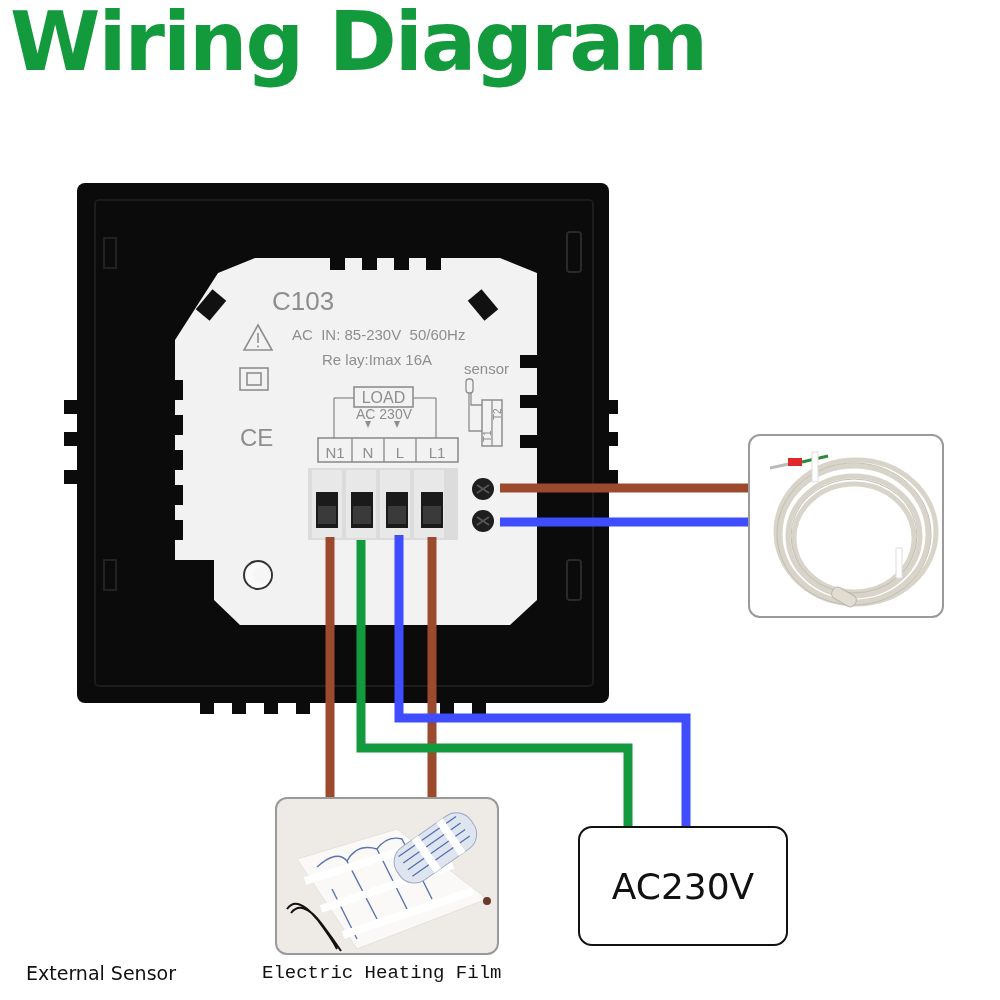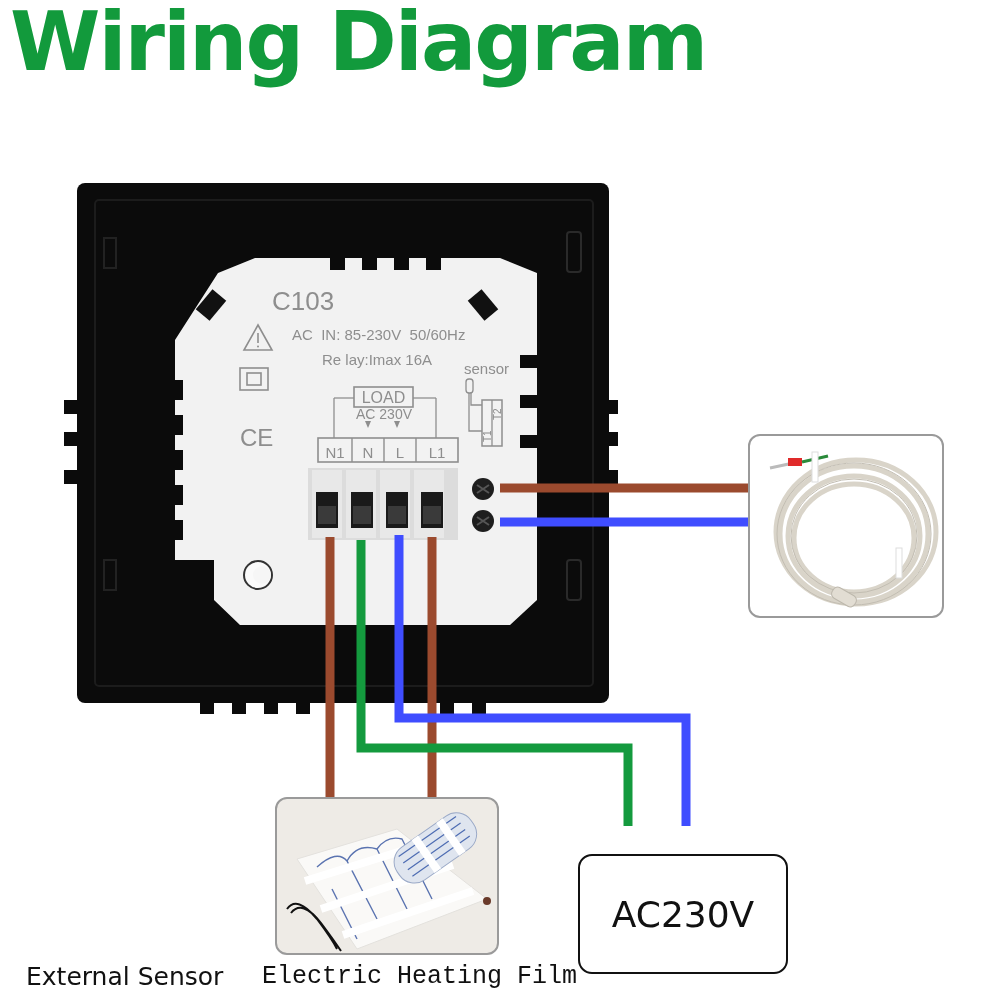--- a/index.html
+++ b/index.html
@@ -1,20 +1,20 @@
 <!DOCTYPE html>
 <html><head>
 <meta charset="utf-8">
 <style>
   html,body{margin:0;padding:0;background:#fff;}
   body{width:1000px;height:1000px;position:relative;overflow:hidden;font-family:"Liberation Sans",sans-serif;}
   .title{position:absolute;left:10px;top:-6px;font-family:"DejaVu Sans",sans-serif;font-weight:bold;font-size:82px;color:#129a3c;letter-spacing:-2px;white-space:nowrap;}
   svg.main{position:absolute;left:0;top:0;}
-  .lbl{position:absolute;font-family:"DejaVu Sans",sans-serif;font-size:25px;color:#111;white-space:nowrap;}
-  .ac-box{position:absolute;left:578px;top:826px;width:210px;height:120px;border:2px solid #111;border-radius:14px;box-sizing:border-box;display:flex;align-items:center;justify-content:center;font-family:"DejaVu Sans",sans-serif;font-size:36px;color:#111;background:#fff;margin-top:28px;}
+  .lbl{position:absolute;font-family:"DejaVu Sans",sans-serif;font-size:19px;color:#111;white-space:nowrap;}
+  .ac-box{position:absolute;left:578px;top:826px;width:210px;height:120px;border:2px solid #111;border-radius:14px;box-sizing:border-box;display:flex;align-items:center;justify-content:center;font-family:"DejaVu Sans",sans-serif;font-size:36px;color:#111;background:#fff;}
   .photo{position:absolute;border:2px solid #9a9a9a;border-radius:12px;background:#f4f2ee;box-sizing:border-box;overflow:hidden;}
   .print{font-family:"Liberation Sans Narrow","Liberation Sans",sans-serif;fill:#8e8e8e;}
 </style>
 </head>
 <body>
 
 <div class="title" style="color: rgb(18, 154, 60);">Wiring Diagram</div>
 
 <svg class="main" width="1000" height="1000" viewBox="0 0 1000 1000">
 

